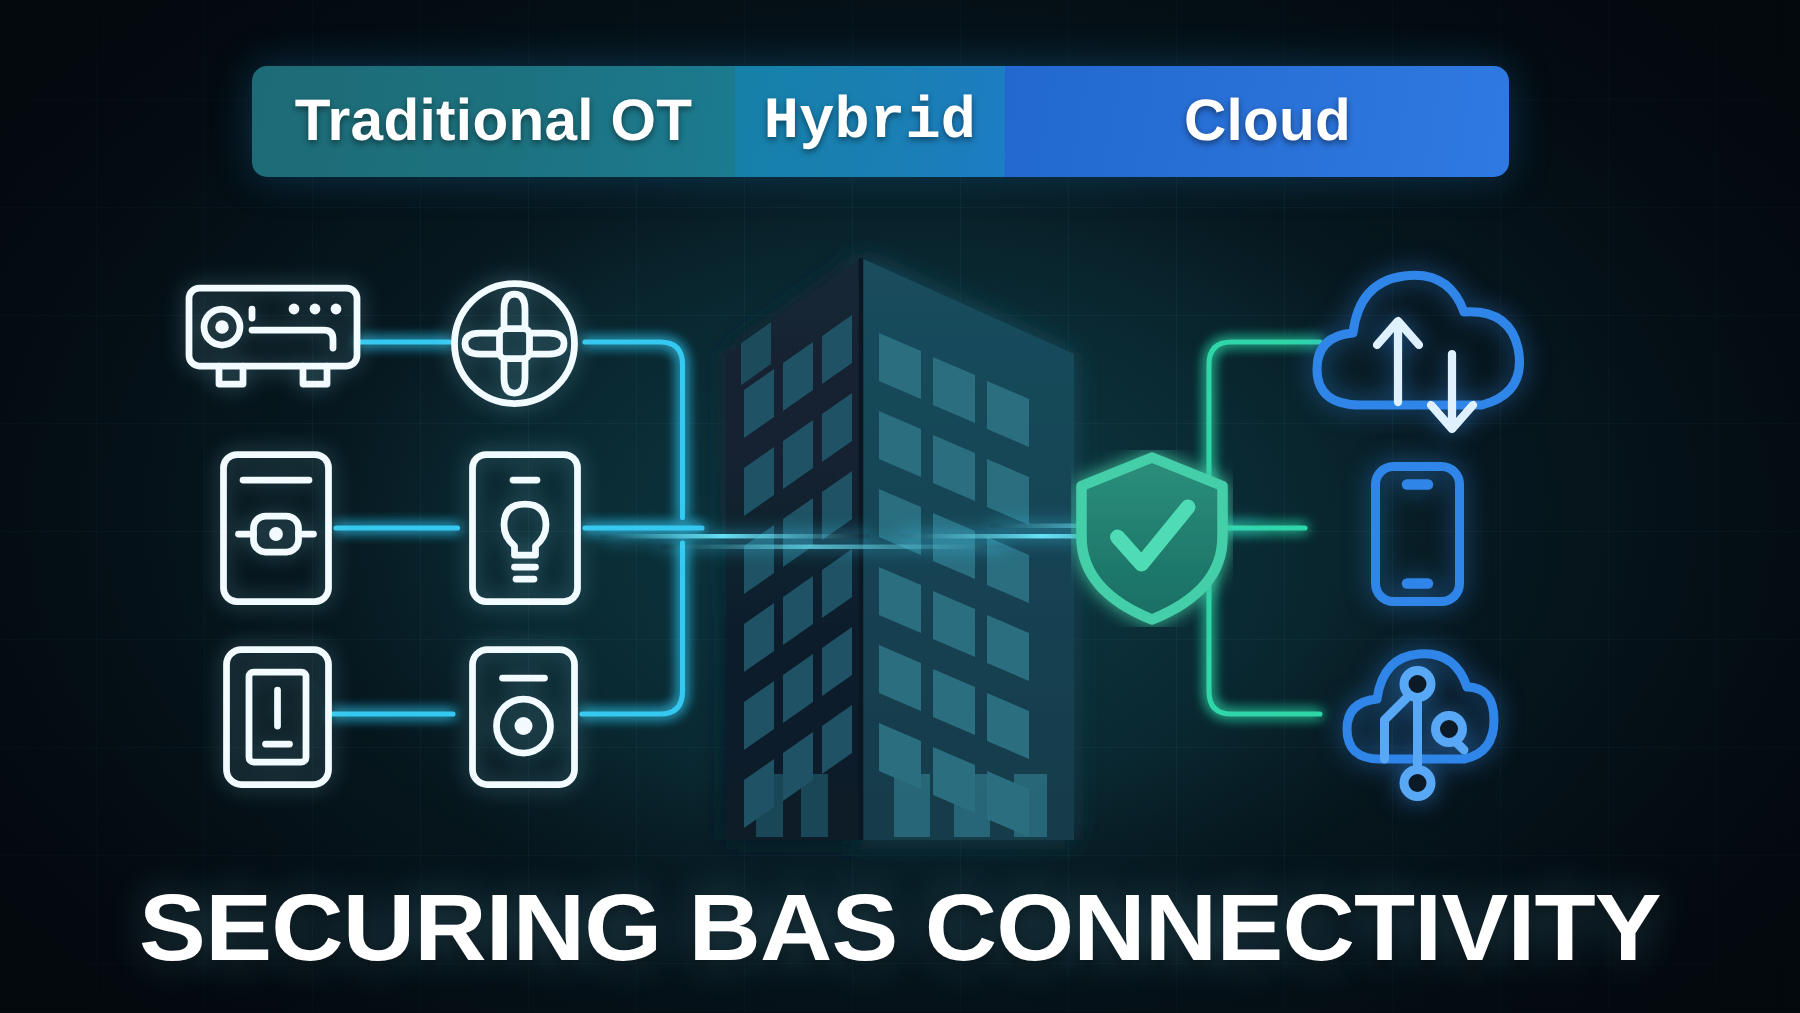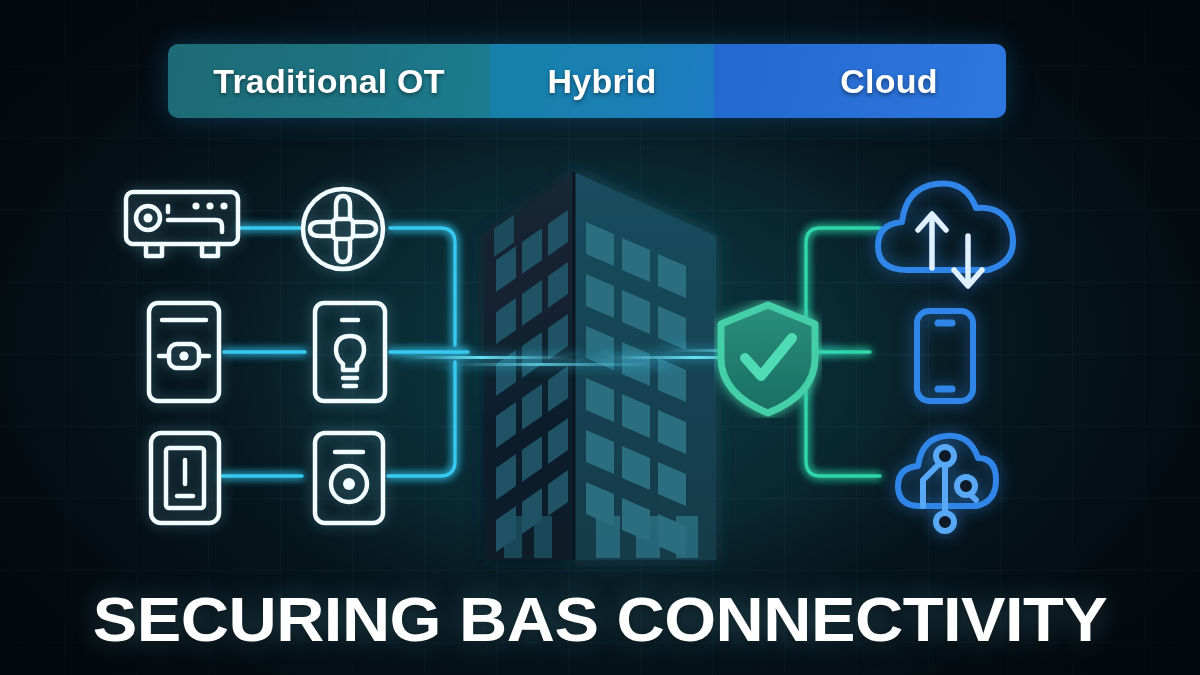--- a/index.html
+++ b/index.html
@@ -19,24 +19,24 @@
       linear-gradient(to bottom, rgba(90,190,210,.055) 1px, transparent 1px);
     background-size:72px 72px;background-position:-8px -6px;}
   .bg-vig{position:absolute;inset:0;
     background:radial-gradient(ellipse 760px 480px at 600px 340px, rgba(0,0,0,0) 40%, rgba(2,6,10,.75) 100%);}
 
   
   .tabs{position:absolute;left:168px;top:44px;width:838px;height:74px;
         display:flex;border-radius:10px;overflow:hidden;
         box-shadow:0 0 26px rgba(25,120,180,.35);}
   .tab{flex:0 0 auto;display:flex;align-items:center;justify-content:center;
-       color:#fff;font-weight:700;font-size:34px;letter-spacing:.2px;
+       color:#fff;font-weight:700;font-size:39px;letter-spacing:.2px;
        text-shadow:0 2px 4px rgba(0,0,0,.45);}
   .tab-0{width:322px;background:linear-gradient(100deg,#1d6b76 0%,#1d7280 55%,#1b7b90 100%);}
-  .tab-1{width:224px;background:linear-gradient(100deg,#1680a8 0%,#1a7fb4 60%,#1d7cc4 100%);}
+  .tab-1{width:180px;background:linear-gradient(100deg,#1680a8 0%,#1a7fb4 60%,#1d7cc4 100%);font-family:Liberation Mono, monospace;}
   .tab-2{width:350px;background:linear-gradient(100deg,#2268cf 0%,#2a72d8 55%,#2f7ae4 100%);}
 
   
   svg.layer{position:absolute;inset:0;width:1200px;height:675px;overflow:visible;}
 
   
   .icon{position:absolute;}
   .ico-svg{display:block;filter:drop-shadow(0 0 7px rgba(150,235,255,.38));}
 
   

